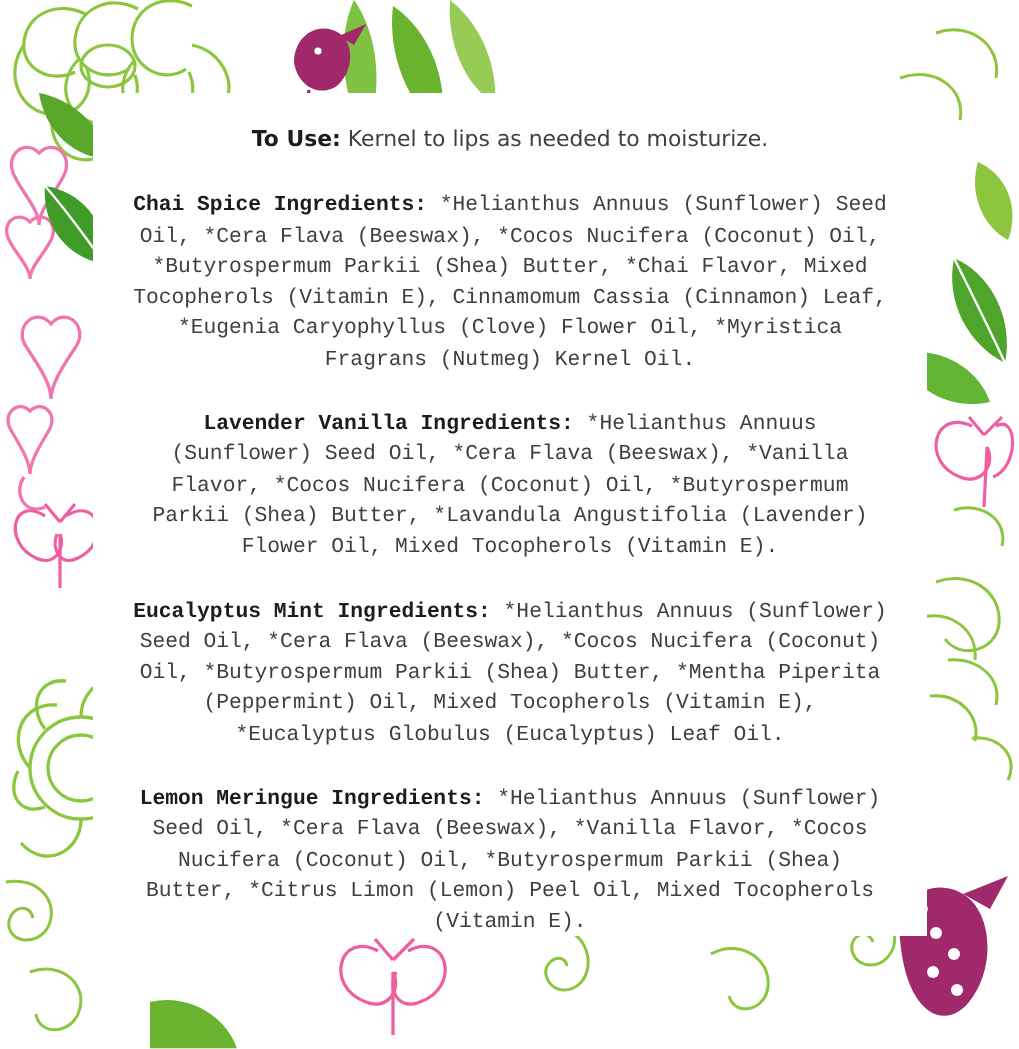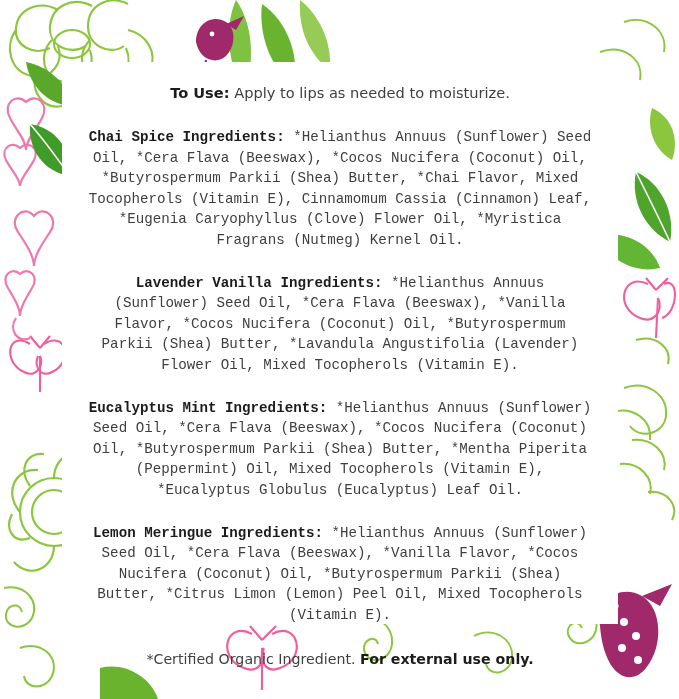--- a/index.html
+++ b/index.html
@@ -199,21 +199,21 @@
   <g fill="none" stroke="#8cc63f" stroke-width="2">
     <path d="M624 22 C 646 14, 668 30, 664 52"></path>
     <path d="M600 52 C 622 44, 644 58, 640 80"></path>
   </g>
 </svg>
 
 <div id="card">
 
   <p class="lead-line">
     <span class="hdr">To Use:</span>
-    <span class="body-txt">Apply to lips as needed to moisturize.</span>
+    <span class="body-txt">Kernel to lips as needed to moisturize.</span>
   </p>
 
   <p class="block ing-block">
     <span class="hdr">Chai Spice Ingredients:</span>
     <span class="body-txt">*Helianthus Annuus (Sunflower) Seed Oil, *Cera Flava (Beeswax), *Cocos Nucifera (Coconut) Oil, *Butyrospermum Parkii (Shea) Butter, *Chai Flavor, Mixed Tocopherols (Vitamin E), Cinnamomum Cassia (Cinnamon) Leaf, *Eugenia Caryophyllus (Clove) Flower Oil, *Myristica Fragrans (Nutmeg) Kernel Oil.</span>
   </p>
 
   <p class="block ing-block">
     <span class="hdr">Lavender Vanilla Ingredients:</span>
     <span class="body-txt">*Helianthus Annuus (Sunflower) Seed Oil, *Cera Flava (Beeswax), *Vanilla Flavor, *Cocos Nucifera (Coconut) Oil, *Butyrospermum Parkii (Shea) Butter, *Lavandula Angustifolia (Lavender) Flower Oil, Mixed Tocopherols (Vitamin E).</span>
@@ -222,17 +222,13 @@
   <p class="block ing-block">
     <span class="hdr">Eucalyptus Mint Ingredients:</span>
     <span class="body-txt">*Helianthus Annuus (Sunflower) Seed Oil, *Cera Flava (Beeswax), *Cocos Nucifera (Coconut) Oil, *Butyrospermum Parkii (Shea) Butter, *Mentha Piperita (Peppermint) Oil, Mixed Tocopherols (Vitamin E), *Eucalyptus Globulus (Eucalyptus) Leaf Oil.</span>
   </p>
 
   <p class="block ing-block">
     <span class="hdr">Lemon Meringue Ingredients:</span>
     <span class="body-txt">*Helianthus Annuus (Sunflower) Seed Oil, *Cera Flava (Beeswax), *Vanilla Flavor, *Cocos Nucifera (Coconut) Oil, *Butyrospermum Parkii (Shea) Butter, *Citrus Limon (Lemon) Peel Oil, Mixed Tocopherols (Vitamin E).</span>
   </p>
 
-  <p class="footer">
-    <span>*Certified Organic Ingredient.</span>
-    <span class="bold">For external use only.</span>
-  </p>
 </div>
 
 </body></html>

